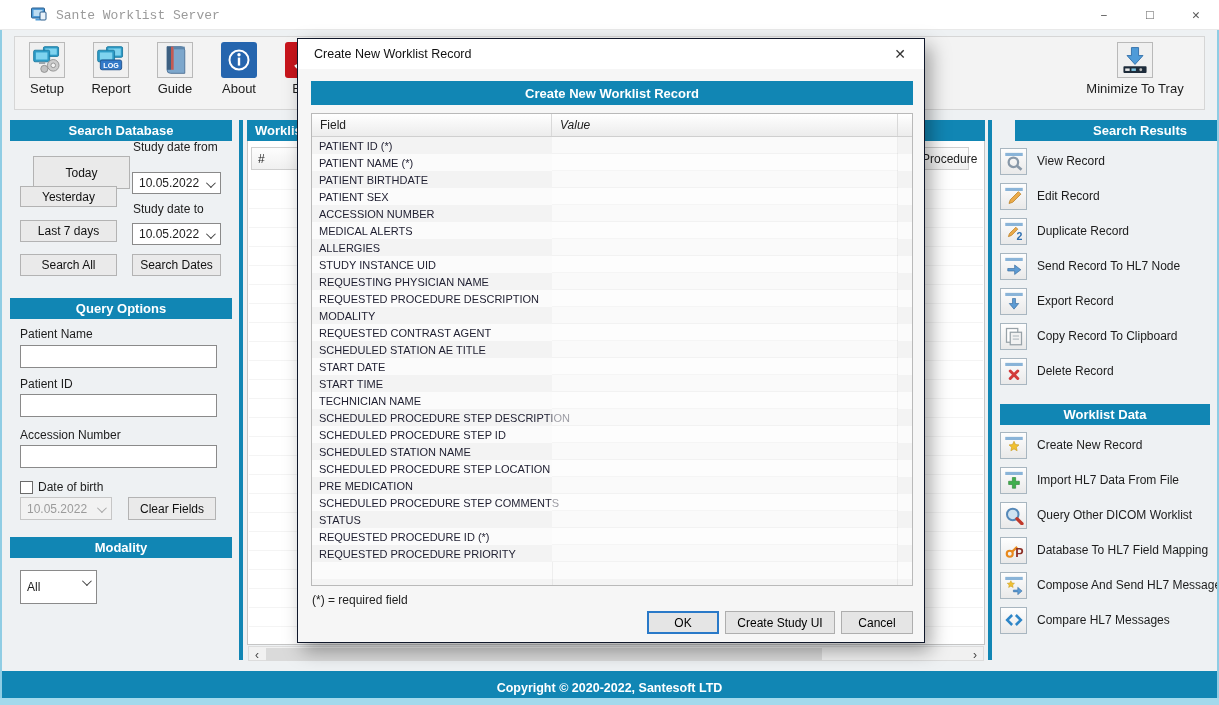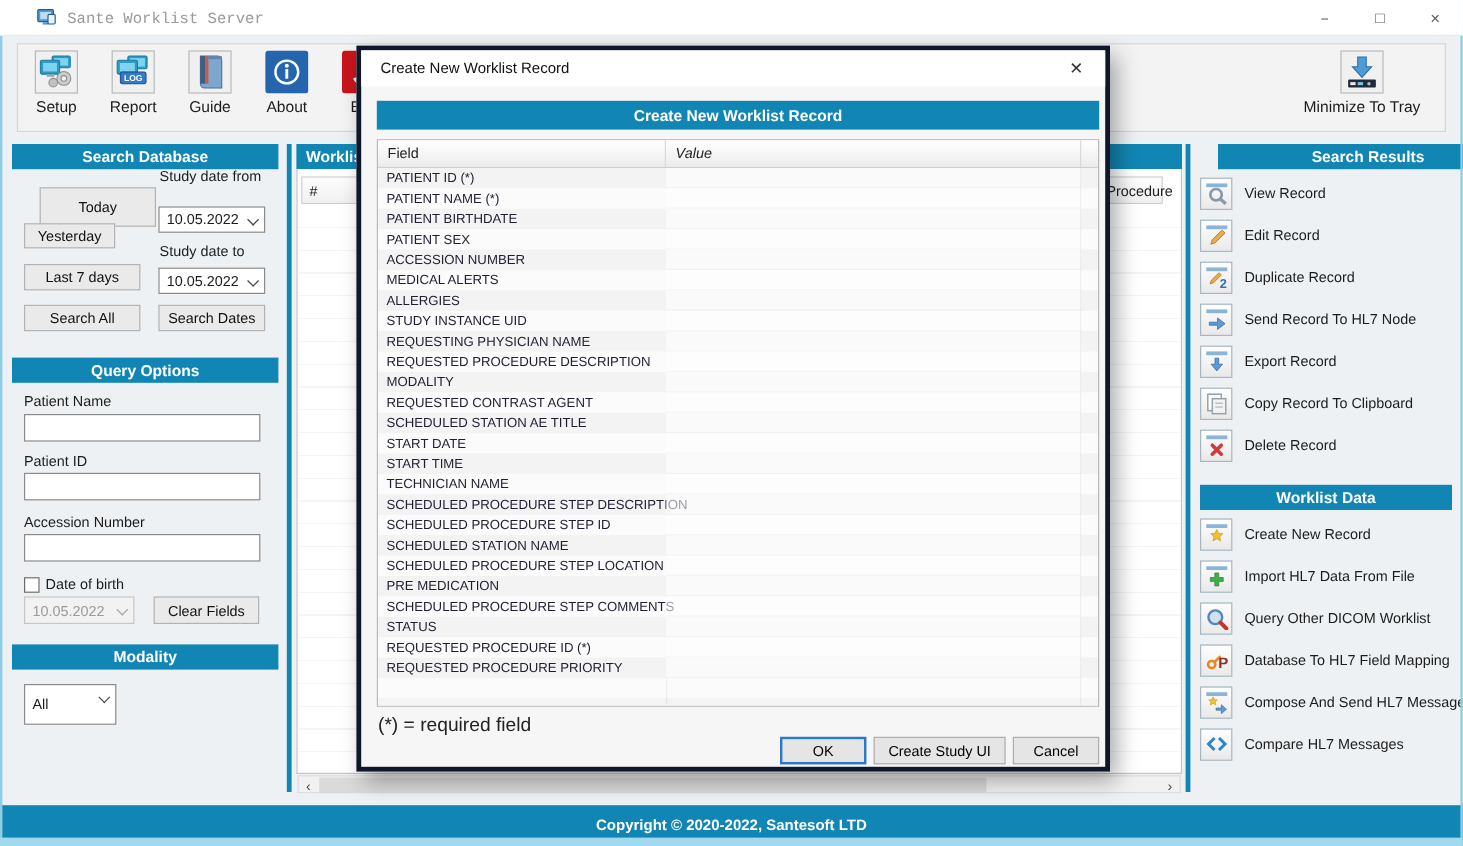--- a/index.html
+++ b/index.html
@@ -50,41 +50,41 @@
   .hs-arrow { width:16px; height:13px; display:flex; align-items:center; justify-content:center; color:#444; font-size:12px; }
   .hs-thumb { position:absolute; left:17px; top:1px; width:556px; height:13px; background:#dadada; }
 
   
   .side-item { position:absolute; left:1000px; width:210px; height:30px; display:flex; align-items:center; gap:10px; }
   .mini-icon { width:27px; height:27px; background:linear-gradient(#fefefe,#e9e9e9); border:1px solid #a8b6c0; display:flex; align-items:center; justify-content:center; flex:0 0 27px; }
   .mini-icon svg { width:20px; height:20px; }
   .side-label { font-size:12px; color:#1c1c1c; white-space:nowrap; }
 
   
-  .dialog { position:absolute; left:297px; top:38px; width:628px; height:605px; background:#f6f6f6; border:4px solid #0f172a; box-shadow:6px 8px 18px rgba(0,0,0,0.35); z-index:50; }
+  .dialog { position:absolute; left:297px; top:38px; width:628px; height:605px; background:#f6f6f6; border:1px solid #0f172a; box-shadow:6px 8px 18px rgba(0,0,0,0.35); z-index:50; }
   .dlg-titlebar { position:absolute; left:0; top:0; right:0; height:30px; background:#ffffff; }
   .dlg-title { position:absolute; left:16px; top:8px; font-size:12.5px; color:#111; }
   .dlg-close { position:absolute; right:9px; top:4px; width:30px; height:22px; display:flex; align-items:center; justify-content:center; font-size:14px; color:#333; }
   .dlg-banner { position:absolute; left:13px; top:42px; width:602px; height:24px; background:#1186b4; color:#fff; font-weight:bold; font-size:13px; display:flex; align-items:center; justify-content:center; }
   .dlg-table { position:absolute; left:13px; top:74px; width:602px; height:473px; background:#fbfbfb; border:1px solid #b9b9b9; }
   .dlg-thead { position:absolute; left:0; top:0; right:0; height:23px; background:linear-gradient(#ffffff,#ececec); border-bottom:1px solid #cfcfcf; display:flex; font-size:12px; color:#222; }
   .th-field { width:240px; display:flex; align-items:center; padding-left:8px; border-right:1px solid #d9d9d9; }
   .th-value { width:346px; display:flex; align-items:center; padding-left:8px; border-right:1px solid #d9d9d9;font-style:italic; }
   .th-spare { flex:1; }
   .dlg-body { position:absolute; left:0; top:23px; right:0; bottom:0; overflow:hidden;
               background:repeating-linear-gradient(180deg,#f4f4f4 0 17px,#fbfbfb 17px 34px); }
   .dlg-body::before { content:""; position:absolute; left:240px; top:0; bottom:0; width:1px; background:rgba(0,0,0,0.05); }
   .dlg-body::after  { content:""; position:absolute; right:14px; top:0; bottom:0; width:1px; background:rgba(0,0,0,0.05); }
   .drow { position:relative; display:flex; height:17px; }
   .drow:nth-child(odd)  { background:#f3f3f3; }
   .drow:nth-child(even) { background:#fbfbfb; }
   .dcell-field { width:240px; font-size:11px; color:#1e1e30; display:flex; align-items:center; padding-left:7px; white-space:nowrap; }
   .dcell-value { width:346px; background:rgba(255,255,255,0.55); border-bottom:1px solid rgba(0,0,0,0.03); }
   .dcell-spare { flex:1; }
-  .dlg-note { position:absolute; left:14px; top:554px; font-size:16px; color:#222; }
+  .dlg-note { position:absolute; left:14px; top:554px; font-size:12px; color:#222; }
   .dlg-btn { position:absolute; top:572px; height:23px; background:#e5e5e5; border:1px solid #aeaeae; font-family:"Liberation Sans",sans-serif; font-size:12px; display:flex; align-items:center; justify-content:center; }
   .dlg-btn.ok { left:349px; width:72px; border:2px solid #2979c8; }
   .dlg-btn.create { left:427px; width:110px; }
   .dlg-btn.cancel { left:543px; width:72px; }
 
   
   .footer { position:absolute; left:0; top:671px; width:1219px; height:34px; background:#1186b4; color:#fff; font-weight:bold; font-size:12.5px; display:flex; align-items:center; justify-content:center; }
 </style>
 </head>
 <body>
@@ -183,21 +183,21 @@
       </span>
       <span class="tb-label">Minimize To Tray</span>
     </div>
   </div>
 
   <div class="vsep" style="left:239px;"></div>
   <div class="vsep" style="left:988px;"></div>
 
   <div class="hdr" style="left:10px; top:120px; width:222px;">Search Database</div>
   <button class="btn" style="left:33px; top:156px; width:97px; height:33px;">Today</button>
-  <button class="btn" style="left:20px; top:186px; width:76px; height:21px;">Yesterday</button>
+  <button class="btn" style="left:20px; top:186px; width:97px; height:21px;">Yesterday</button>
   <button class="btn" style="left:20px; top:220px; width:97px; height:22px;">Last 7 days</button>
   <button class="btn" style="left:20px; top:254px; width:97px; height:22px;">Search All</button>
   <span class="lbl" style="left:133px; top:140px;">Study date from</span>
   <div class="combo" style="left:132px; top:172px; width:89px; height:22px;">
     <span>10.05.2022</span>
     <span class="chev"></span>
   </div>
   <span class="lbl" style="left:133px; top:202px;">Study date to</span>
   <div class="combo" style="left:132px; top:223px; width:89px; height:22px;">
     <span>10.05.2022</span>

